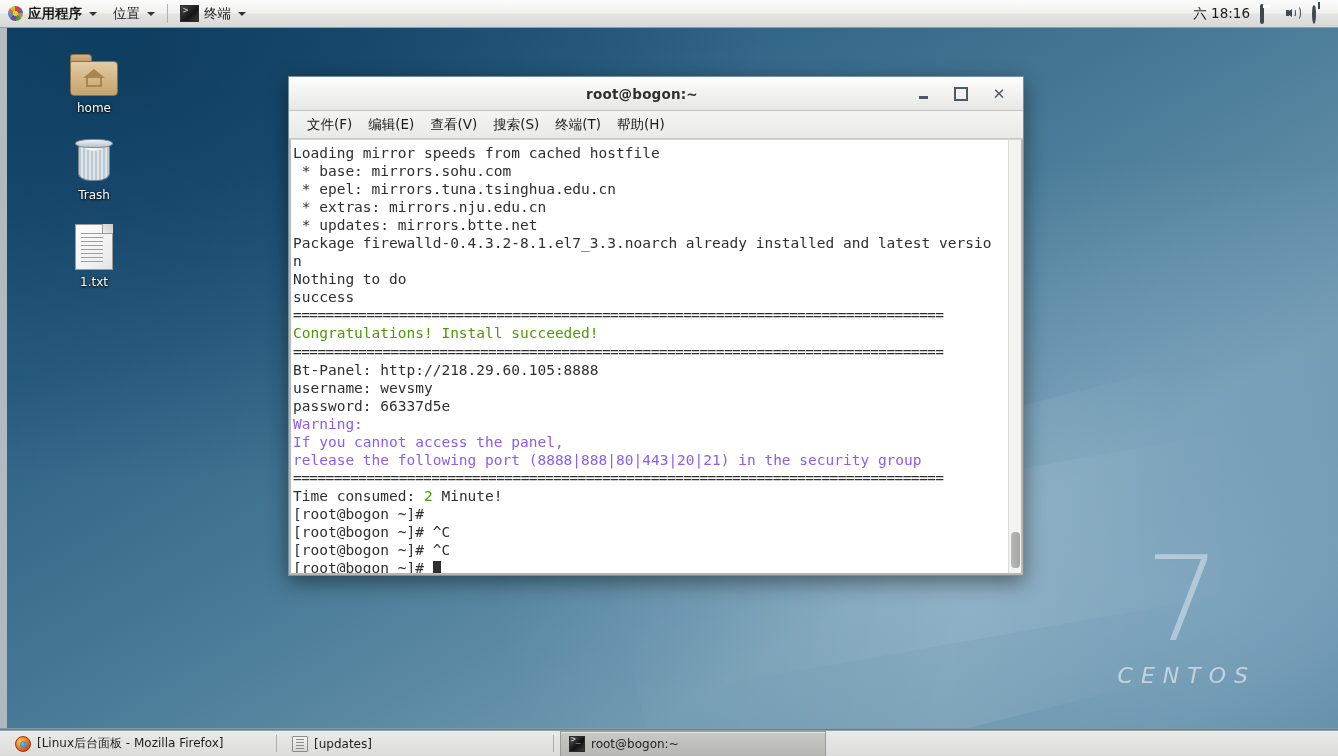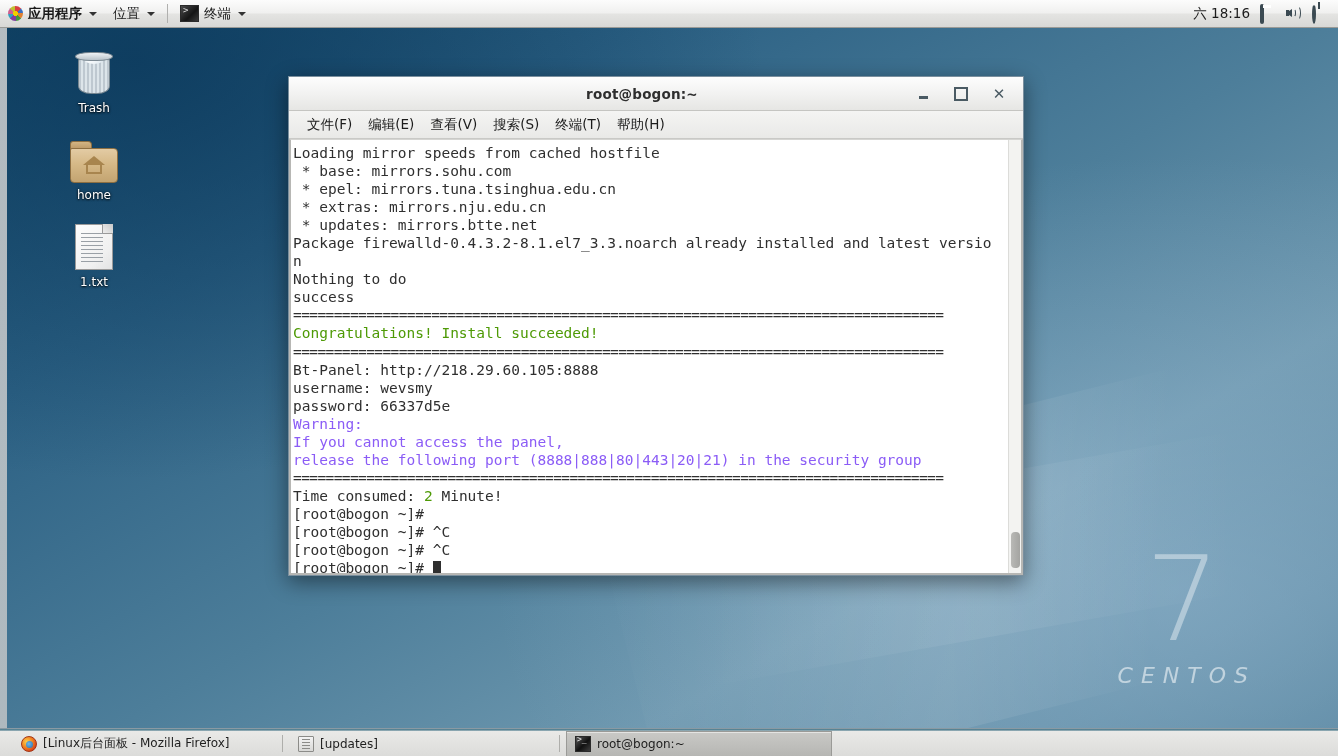--- a/index.html
+++ b/index.html
@@ -310,21 +310,21 @@
   
   #bottom-panel {
     position: absolute; left: 0; bottom: 0; width: 1338px; height: 28px;
     background: linear-gradient(to bottom, #5f8a9a 0%, #4d7a8c 4%, #e9e9e7 8%, #dcdcda 100%);
     border-top: 1px solid #8a9aa3;
     display: flex; align-items: flex-end;
     z-index: 40;
   }
   #bottom-panel-inner {
     display: flex; align-items: stretch; width: 100%; height: 25px;
-    padding: 0 12px;
+    padding: 0 6px;
   }
   .task-button {
     width: 266px; height: 25px;
     display: flex; align-items: center; gap: 6px;
     padding: 0 8px; margin-right: 2px;
     font-size: 12px; color: #1e1e1e;
     overflow: hidden; white-space: nowrap;
     border: 1px solid transparent;
     cursor: default;
   }
@@ -402,44 +402,44 @@
       <span id="volume-icon">
         <span class="box"></span><span class="spk"></span>
         <span class="w1"></span><span class="w2"></span>
       </span>
     </span>
     <span class="tray-icon"><span id="power-icon"></span></span>
   </div>
 </div>
 
 <div id="desktop-icons">
-
-  <div class="desk-icon">
-    <span class="glyph">
-      <span class="icon-trash">
-        <span class="can"></span>
-          <span class="crumple"></span>
-          <span class="lid"></span>
-      </span>
-    </span>
-    <span class="label">Trash</span>
-  </div>
 
   <div class="desk-icon">
     <span class="glyph">
       <span class="icon-home">
         <span class="tab"></span>
           <span class="body"></span>
         <span class="house">
             <span class="roof"></span>
             <span class="wall"></span>
           </span>
       </span>
     </span>
     <span class="label">home</span>
+  </div>
+
+  <div class="desk-icon">
+    <span class="glyph">
+      <span class="icon-trash">
+        <span class="can"></span>
+          <span class="crumple"></span>
+          <span class="lid"></span>
+      </span>
+    </span>
+    <span class="label">Trash</span>
   </div>
 
   <div class="desk-icon">
     <span class="glyph">
       <span class="icon-doc">
           <span class="page"></span>
           <span class="fold"></span>
           <span class="lines"></span>
         </span>
     </span>

